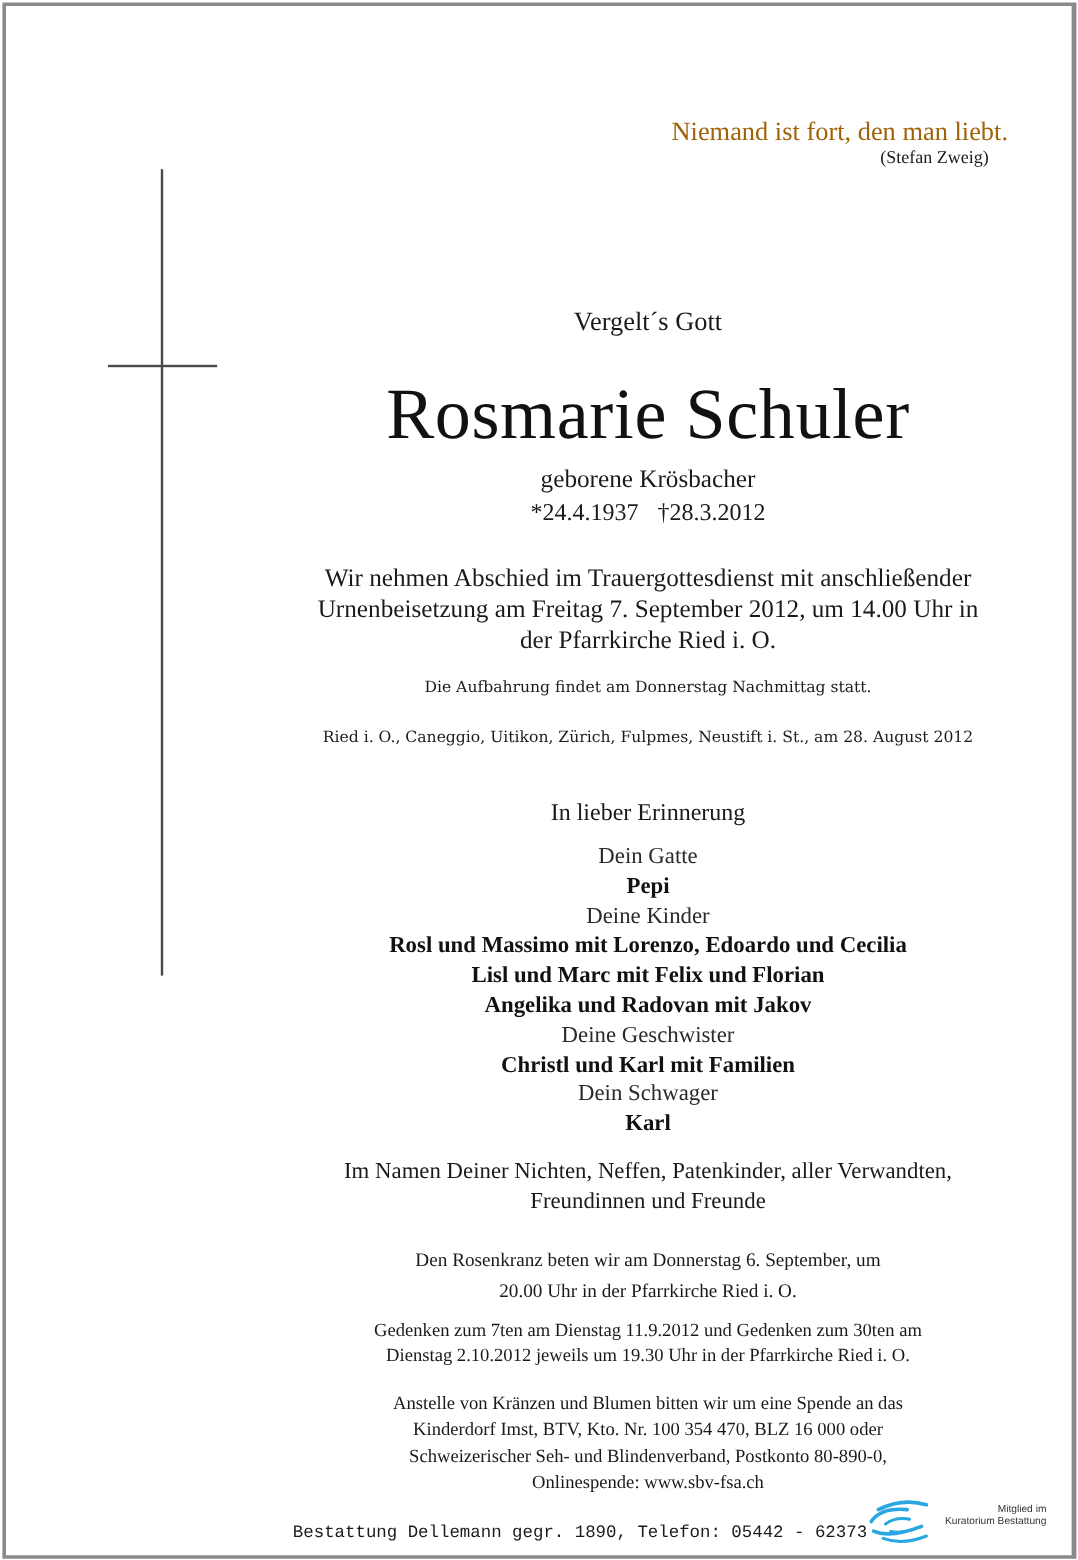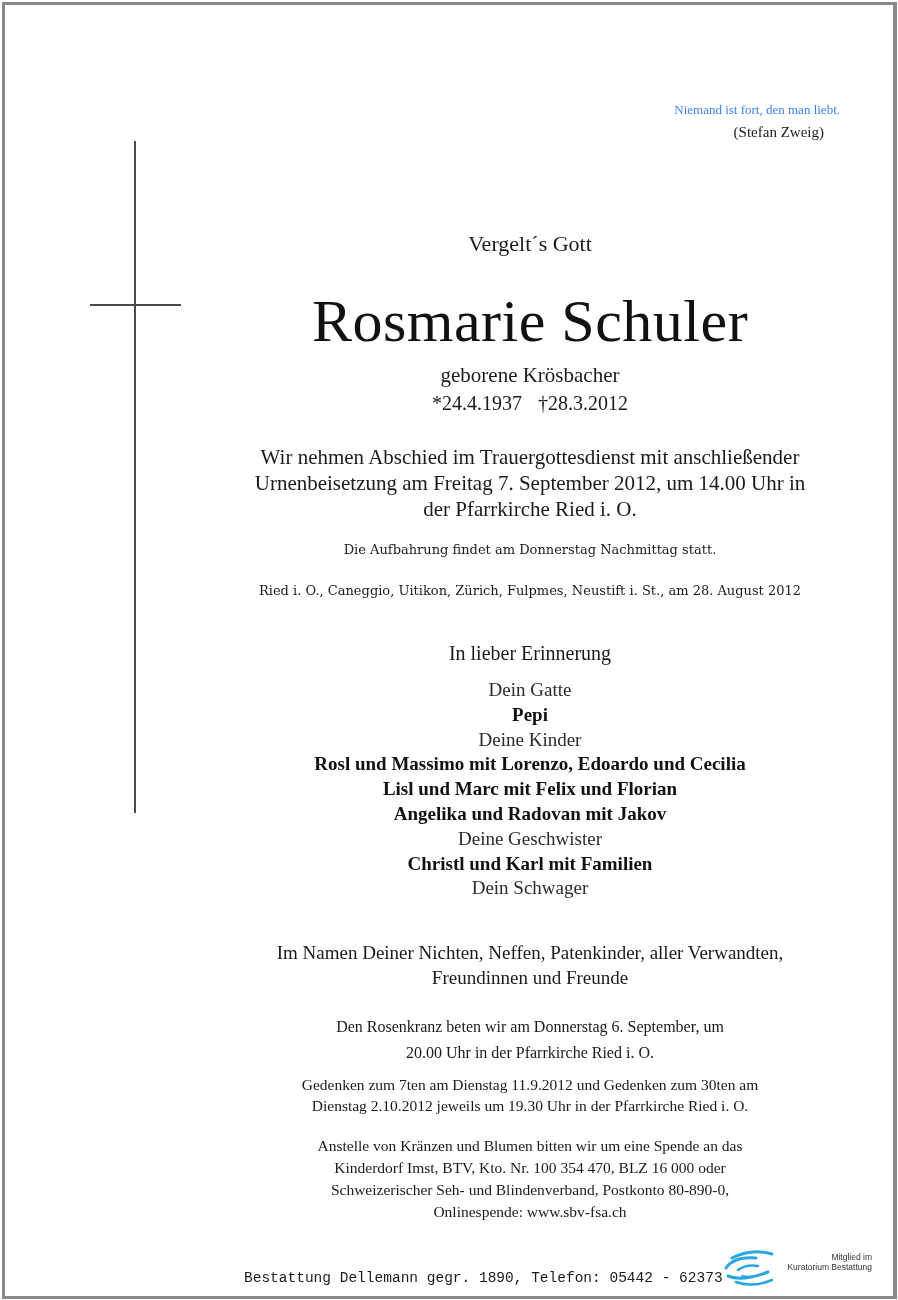--- a/index.html
+++ b/index.html
@@ -43,36 +43,37 @@
       background: #4a4a4a;
     }
     .quote {
       position: absolute;
       right: 58px;
       top: 98px;
       text-align: right;
       font-family: "Liberation Serif", serif;
     }
     .quote .q-line {
-      font-size: 13px;
+      font-size: 22px;
       line-height: 24px;
-      color: #3b82f6;
+      color: #a16207;
     }
     .quote .q-author {
       font-size: 15px;
       line-height: 20px;
       margin-top: 0px;
       margin-right: 16px;
     }
     .center-col {
       position: absolute;
-      left: 220px;
+      left: 230px;
       width: 620px;
       text-align: center;
       font-family: "Liberation Serif", serif;
+      margin-top: 24px;
     }
     .vergelt {
       top: 230px;
       font-size: 22px;
       line-height: 28px;
     }
     .name {
       top: 285px;
       font-size: 60px;
       line-height: 72px;
@@ -206,20 +207,21 @@
 <div class="center-col family">
   <div class="rel">Dein Gatte</div>
   <div class="names">Pepi</div>
   <div class="rel">Deine Kinder</div>
   <div class="names">Rosl und Massimo mit Lorenzo, Edoardo und Cecilia</div>
   <div class="names">Lisl und Marc mit Felix und Florian</div>
   <div class="names">Angelika und Radovan mit Jakov</div>
   <div class="rel">Deine Geschwister</div>
   <div class="names">Christl und Karl mit Familien</div>
   <div class="rel">Dein Schwager</div>
+  <div class="names">Karl</div>
 </div>
 
 <div class="center-col names-of">
   <div>Im Namen Deiner Nichten, Neffen, Patenkinder, aller Verwandten,</div>
   <div>Freundinnen und Freunde</div>
 </div>
 
 <div class="center-col rosenkranz">
   <div>Den Rosenkranz beten wir am Donnerstag 6. September, um</div>
   <div>20.00 Uhr in der Pfarrkirche Ried i. O.</div>

